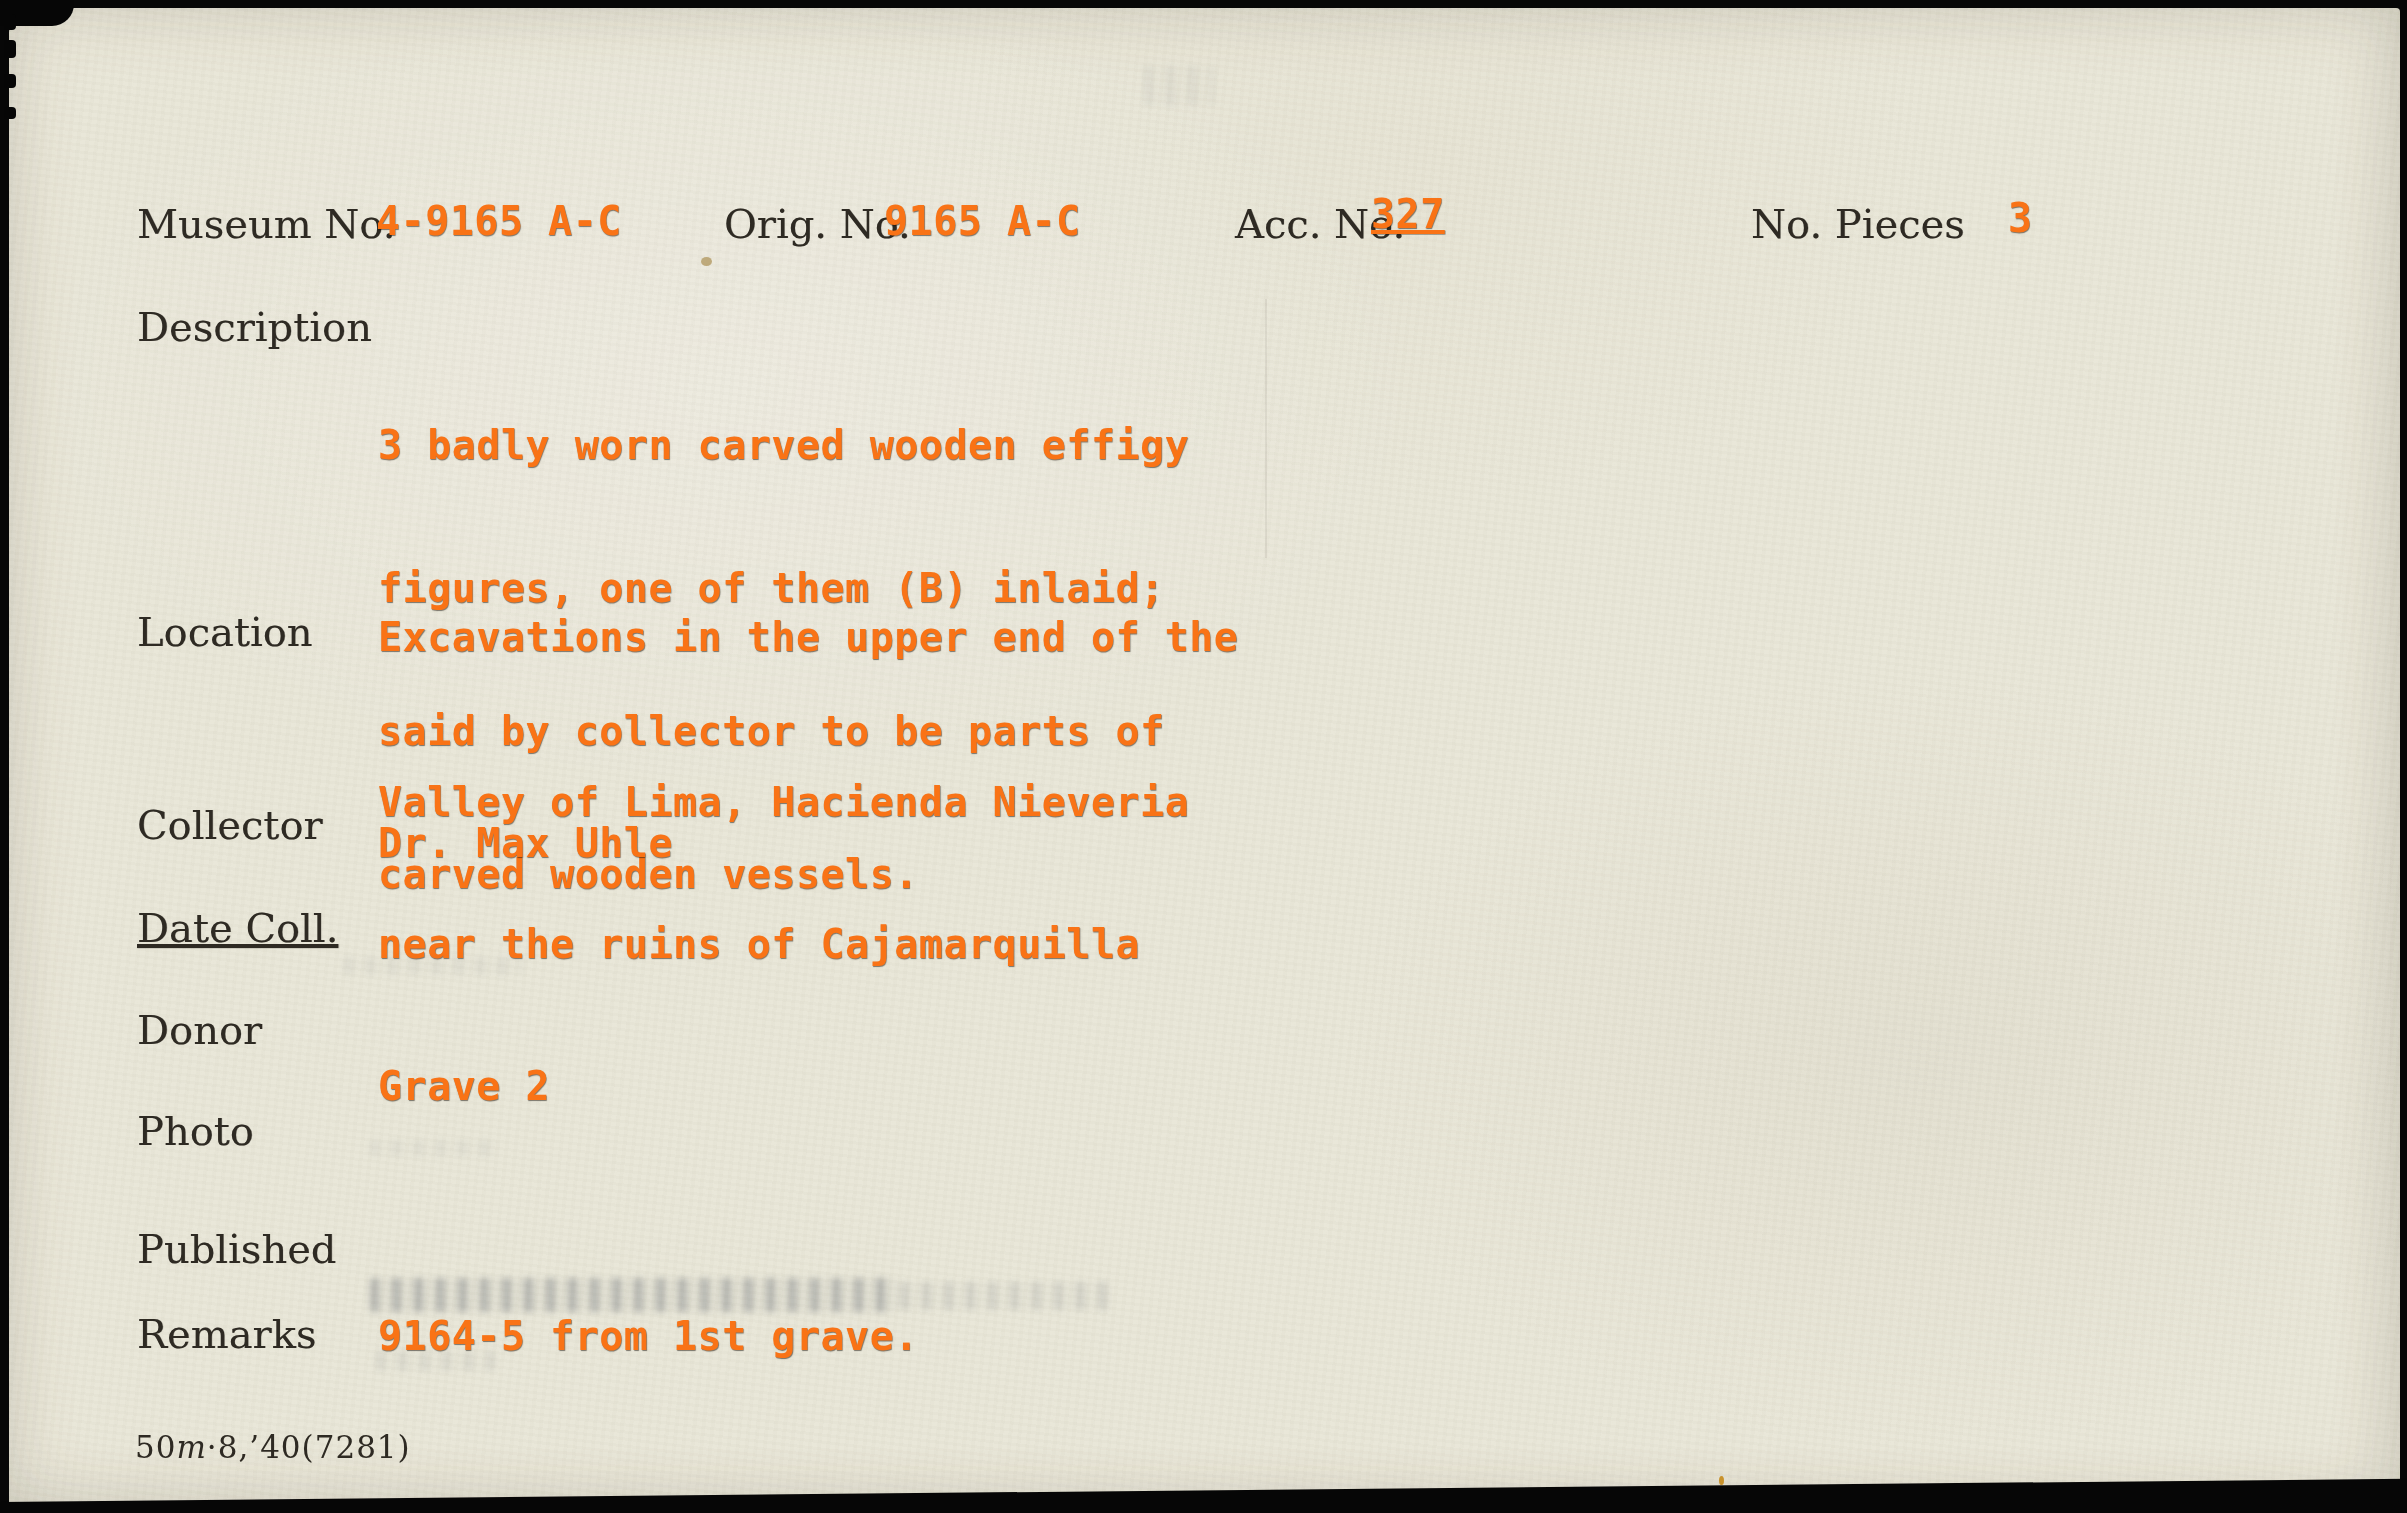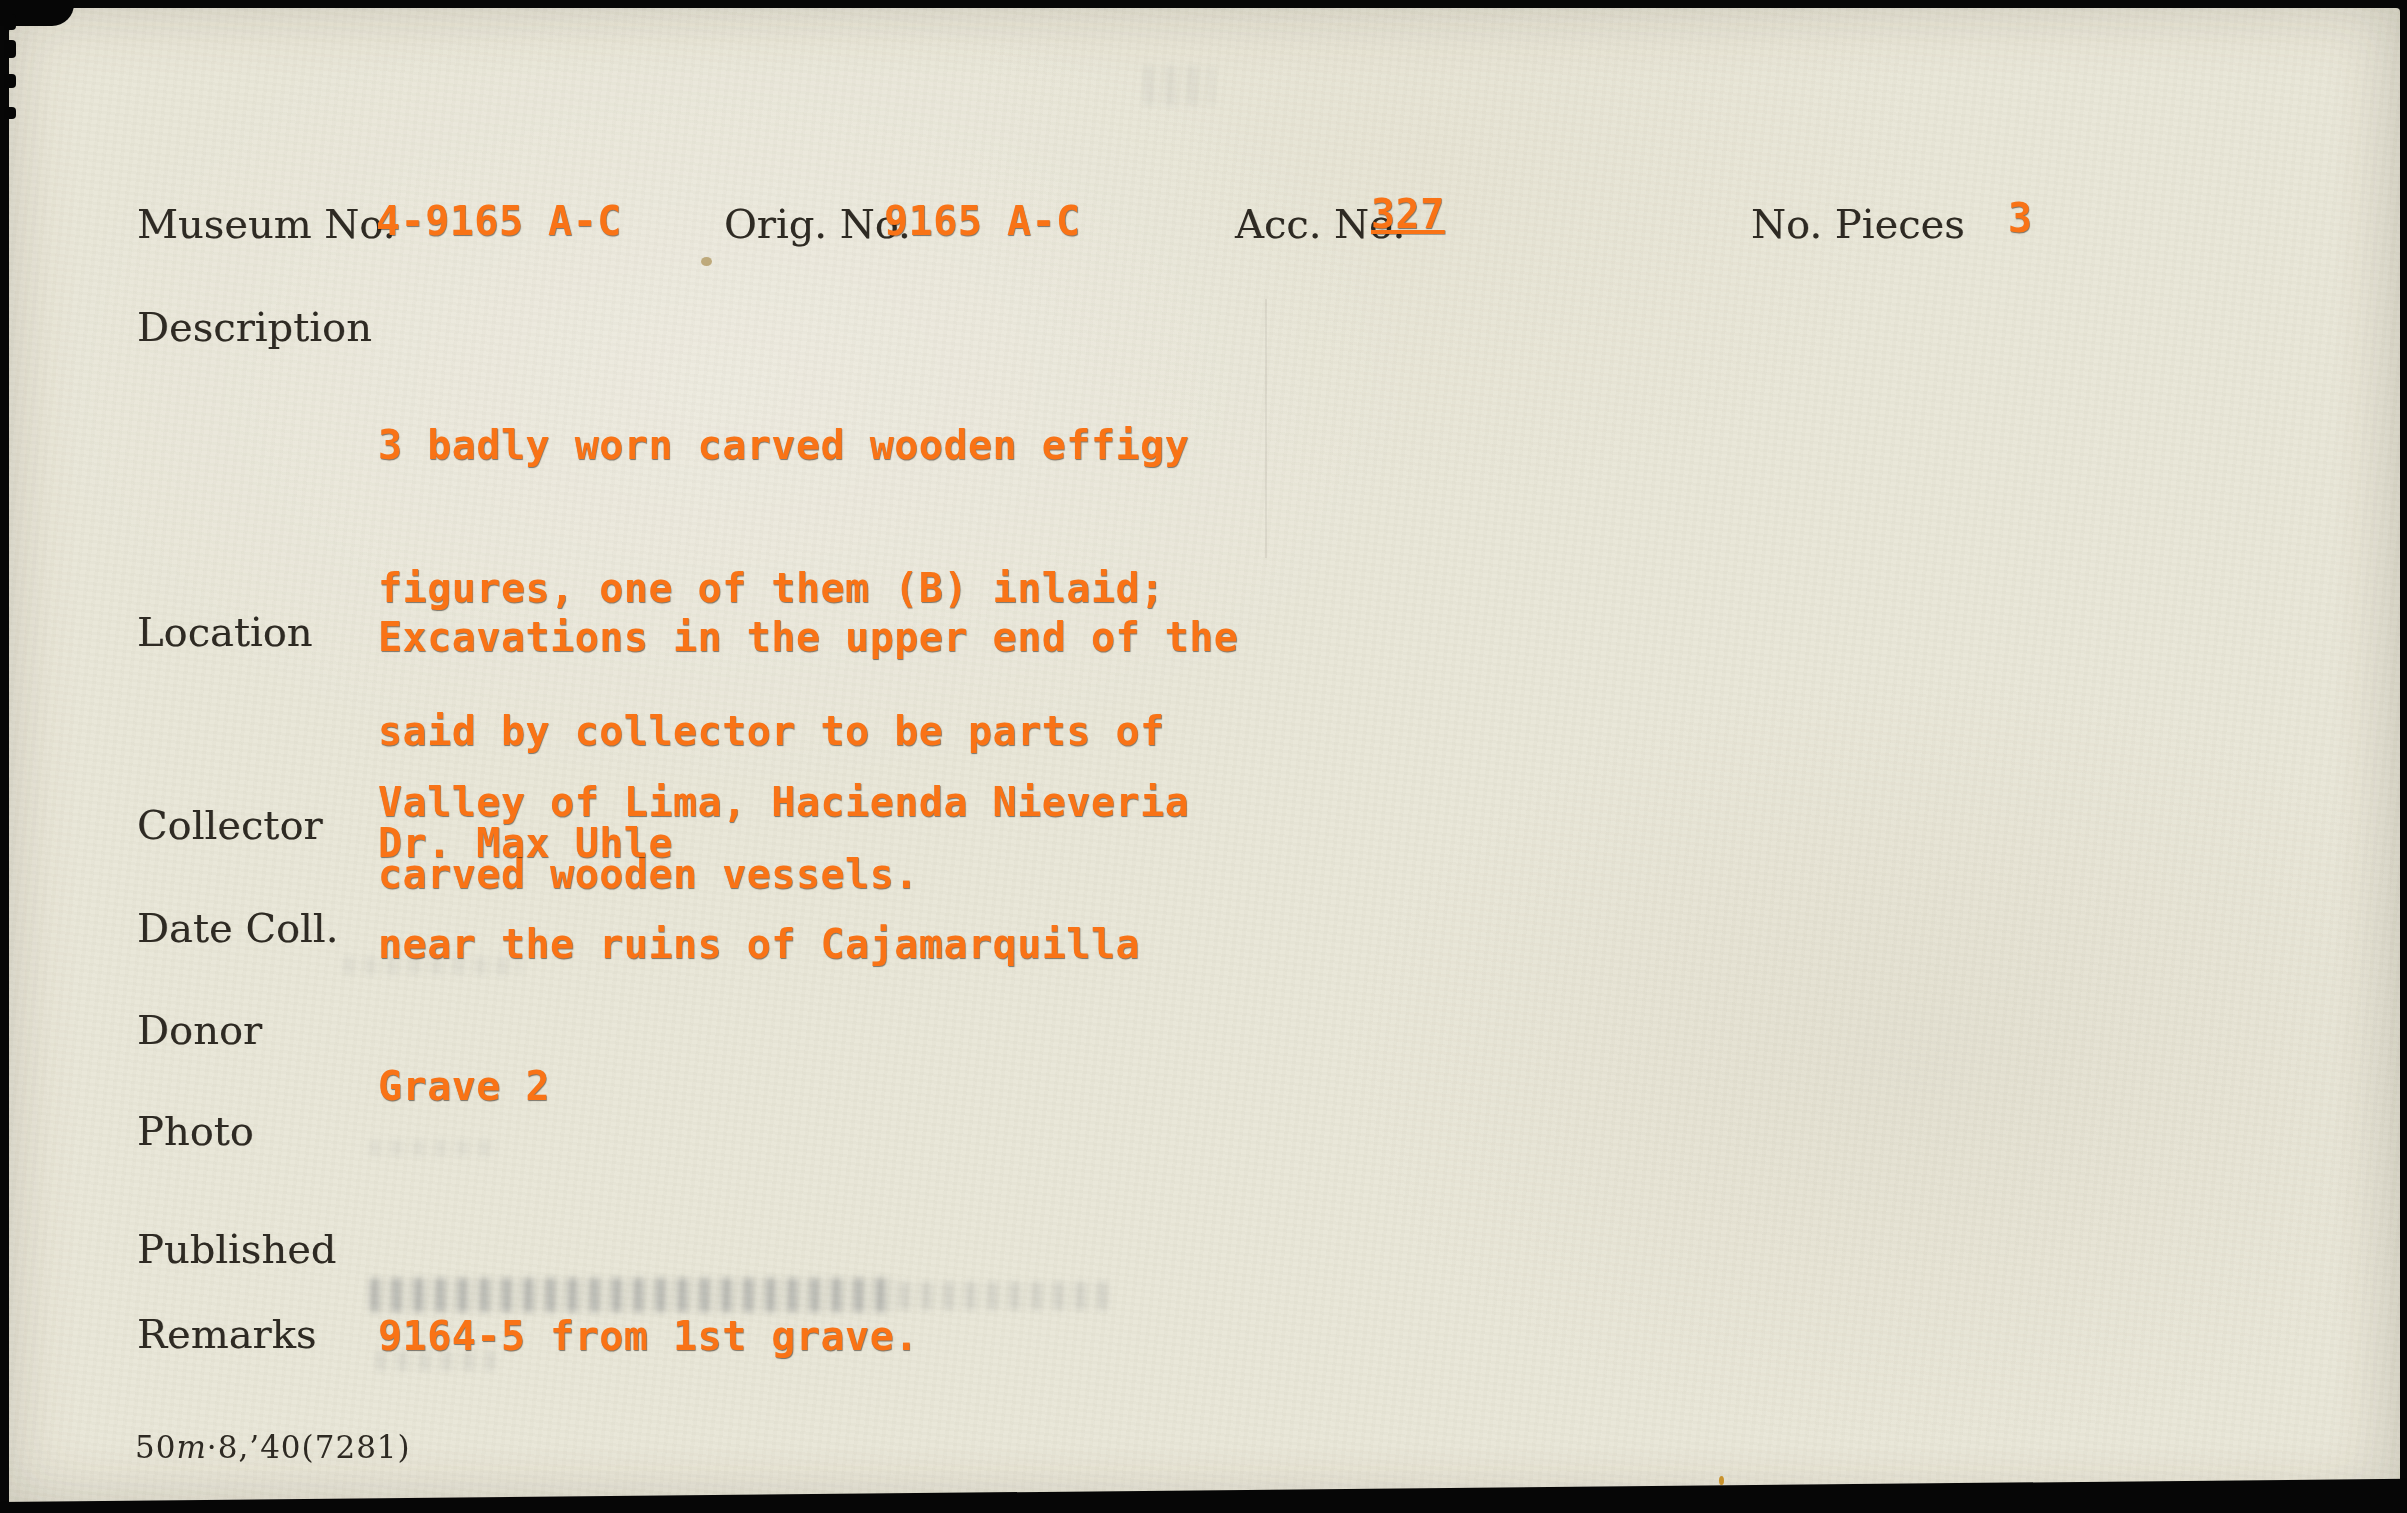--- a/index.html
+++ b/index.html
@@ -79,21 +79,21 @@
   <div class="pos typed" style="left:378px;top:614px;">Excavations in the upper end of the</div>
   <div class="pos typed typed-block" style="left:378px;top:685px;">
     <div>Valley of Lima, Hacienda Nieveria</div>
     <div>near the ruins of Cajamarquilla</div>
     <div>Grave 2</div>
   </div>
 
   <div class="pos lbl" style="left:137px;top:802px;">Collector</div>
   <div class="pos typed" style="left:378px;top:820px;">Dr. Max Uhle</div>
 
-  <div class="pos lbl" style="left:137px;top:905px;">Date Coll.</div>
+  <div class="pos lbl" style="left:137px;top:905px;text-decoration:underline;">Date Coll.</div>
   <div class="pos typed" style="left:378px;top:903px;"></div>
 
   <div class="pos lbl" style="left:137px;top:1007px;">Donor</div>
 
   <div class="pos lbl" style="left:137px;top:1108px;">Photo</div>
   <div class="pos typed" style="left:378px;top:1106px;"></div>
 
   <div class="pos lbl" style="left:137px;top:1210px;margin-top:16px;">Published</div>
   <div class="pos typed" style="left:378px;top:1208px;"></div>
 

